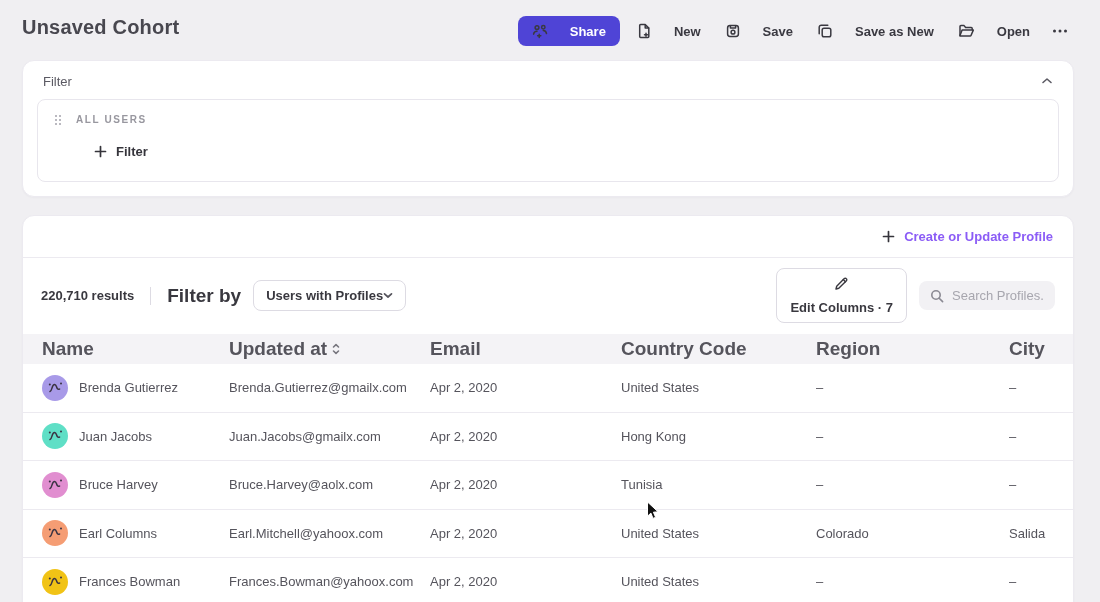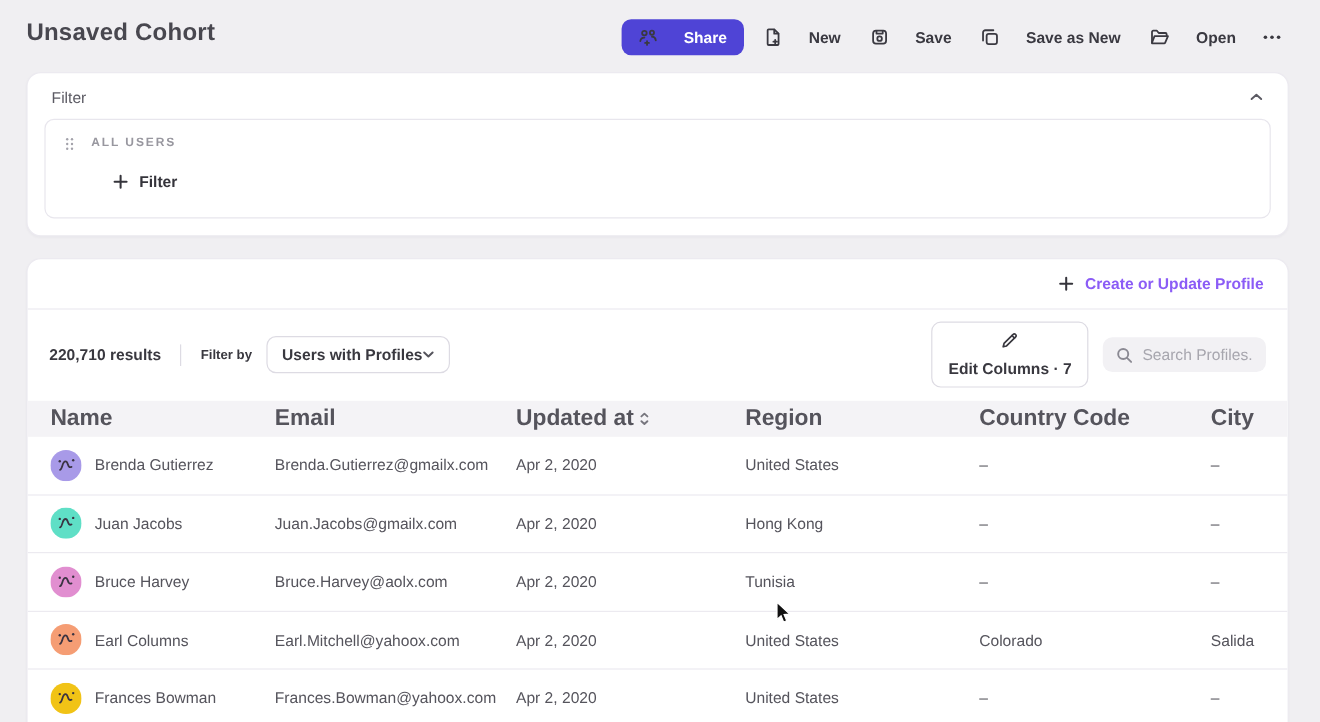--- a/index.html
+++ b/index.html
@@ -52,21 +52,21 @@
   
   .results-card { padding:0; overflow:hidden; border-radius:12px; height:420px; }
   .create-row { display:flex; justify-content:flex-end; align-items:center; padding:13px 20px; }
   .create-link { display:flex; align-items:center; gap:9px; border:none; background:transparent; cursor:pointer;
                  font-family:inherit; font-size:13px; font-weight:700; color:#8b5cf6; }
   .create-link svg { stroke:#35343b; stroke-width:1.7; stroke-linecap:round; }
 
   .results-toolbar { display:flex; align-items:center; border-top:1px solid #eceaf0; padding:10px 18px 11px; }
   .results-count { font-size:13px; font-weight:700; color:#39383f; margin-right:16px; }
   .vert-divider { width:1px; height:18px; background:#dddbe3; margin-right:16px; }
-  .filter-by { font-size:11px; font-weight:700; color:#39383f; margin-right:12px; }
+  .filter-by { font-size:19px; font-weight:700; color:#39383f; margin-right:12px; }
   .pill-btn { display:flex; align-items:center; gap:0; border:1px solid #dddbe3; background:#fff; border-radius:8px;
               padding:7px 12px; font-family:inherit; font-size:13px; font-weight:700; color:#39383f; cursor:pointer; }
   .pill-btn svg { stroke:#55545c; fill:none; stroke-width:1.7; stroke-linecap:round; stroke-linejoin:round; }
   .toolbar-right { margin-left:auto; display:flex; align-items:center; gap:12px; }
   .edit-columns { display:flex; align-items:center; gap:9px; border:1px solid #dddbe3; background:#fff; border-radius:8px;
                   padding:7px 13px; font-family:inherit; font-size:13px; font-weight:700; color:#39383f; cursor:pointer;flex-direction:column; }
   .edit-columns svg { stroke:#39383f; fill:none; stroke-width:1.4; stroke-linecap:round; stroke-linejoin:round; }
   .search-box { display:flex; align-items:center; gap:8px; background:#f2f1f4; border-radius:8px; padding:7px 11px; width:136px; }
   .search-box svg { stroke:#8b8a93; fill:none; stroke-width:1.6; stroke-linecap:round; }
   .search-box input { border:none; background:transparent; outline:none; font-family:inherit; font-size:13px; color:#55545c; width:100%; }
@@ -234,36 +234,36 @@
         <input type="text" placeholder="Search Profiles..." style="">
       </div>
     </div>
   </div>
 
   <div class="grid-row thead">
     <div class="th">
         <span>Name</span>
       </div>
     <div class="th">
-        <span>Email</span>
-      </div>
-    <div class="th">
       <span>Updated at</span>
       <span class="sort-icon">
         <svg width="8" height="12" viewBox="0 0 8 12">
             <path d="M1.5 4 4 1.7 6.5 4"></path>
             <path d="M1.5 8 4 10.3 6.5 8"></path>
           </svg>
       </span>
     </div>
     <div class="th">
+        <span>Email</span>
+      </div>
+    <div class="th">
+        <span>Country Code</span>
+      </div>
+    <div class="th">
         <span>Region</span>
-      </div>
-    <div class="th">
-        <span>Country Code</span>
       </div>
     <div class="th">
         <span>City</span>
       </div>
   </div>
 
   <div id="table-body">
   <div class="grid-row trow">
     <div class="name-cell">
       <span class="avatar">

